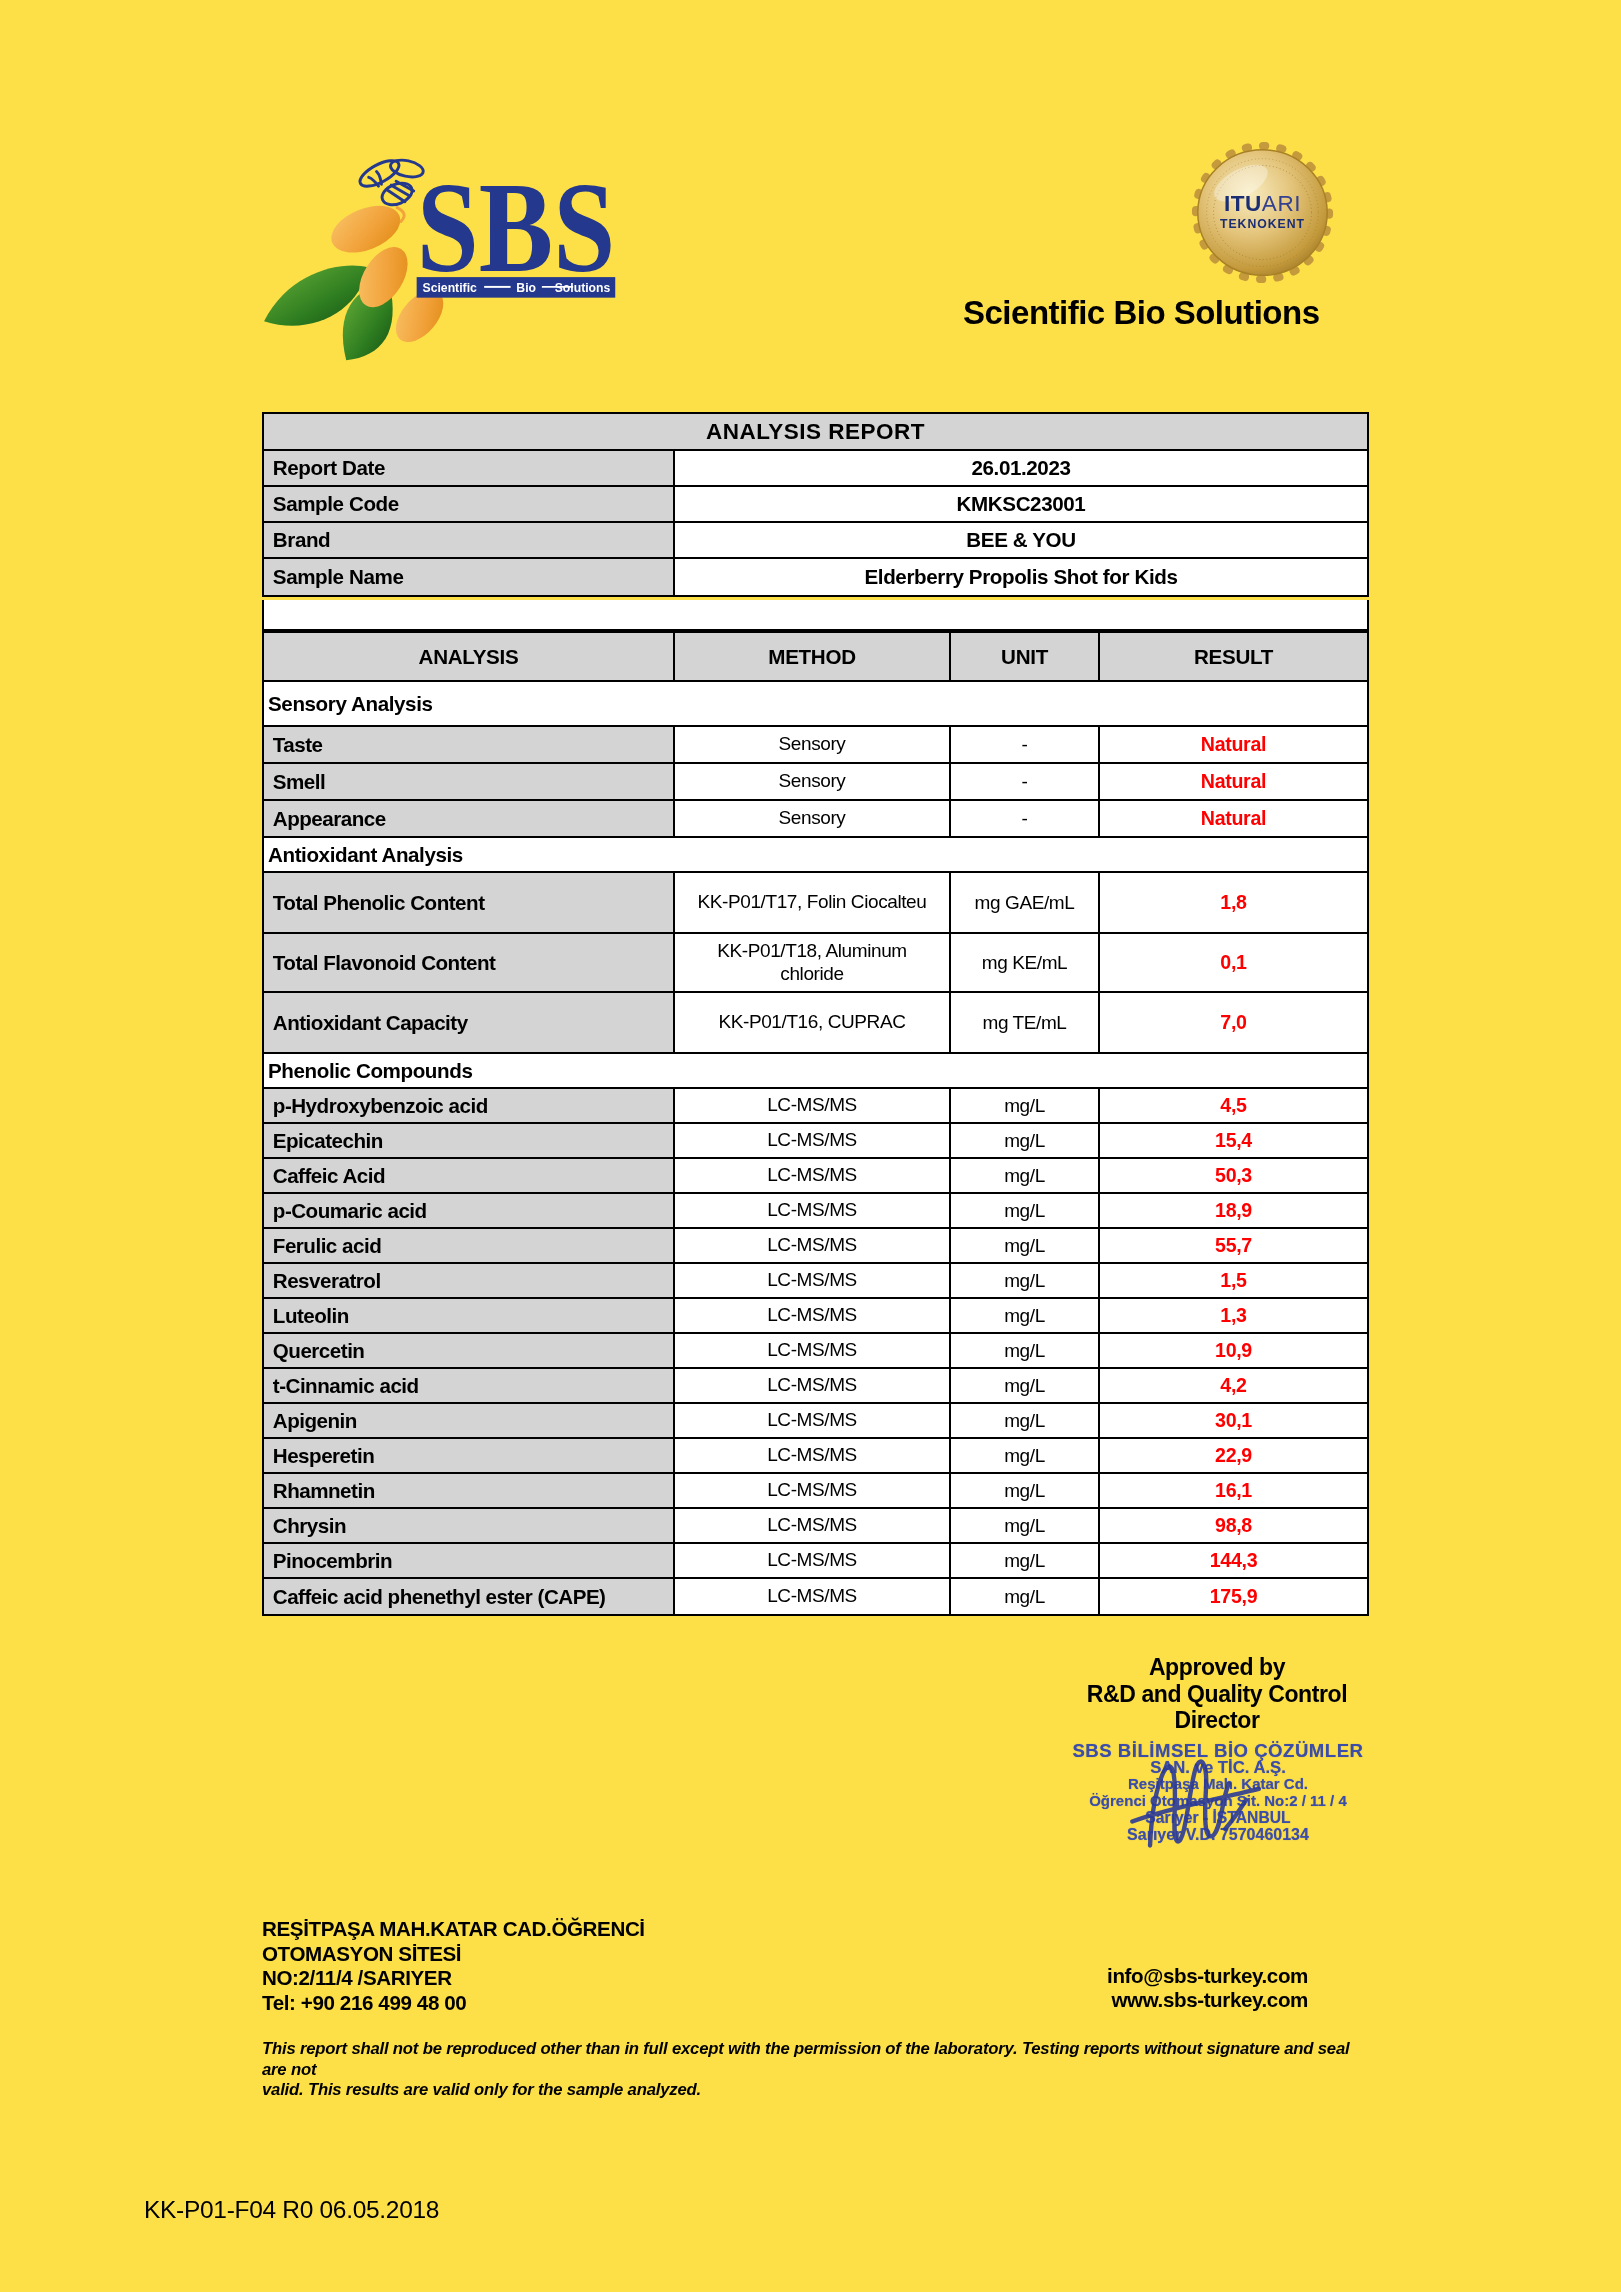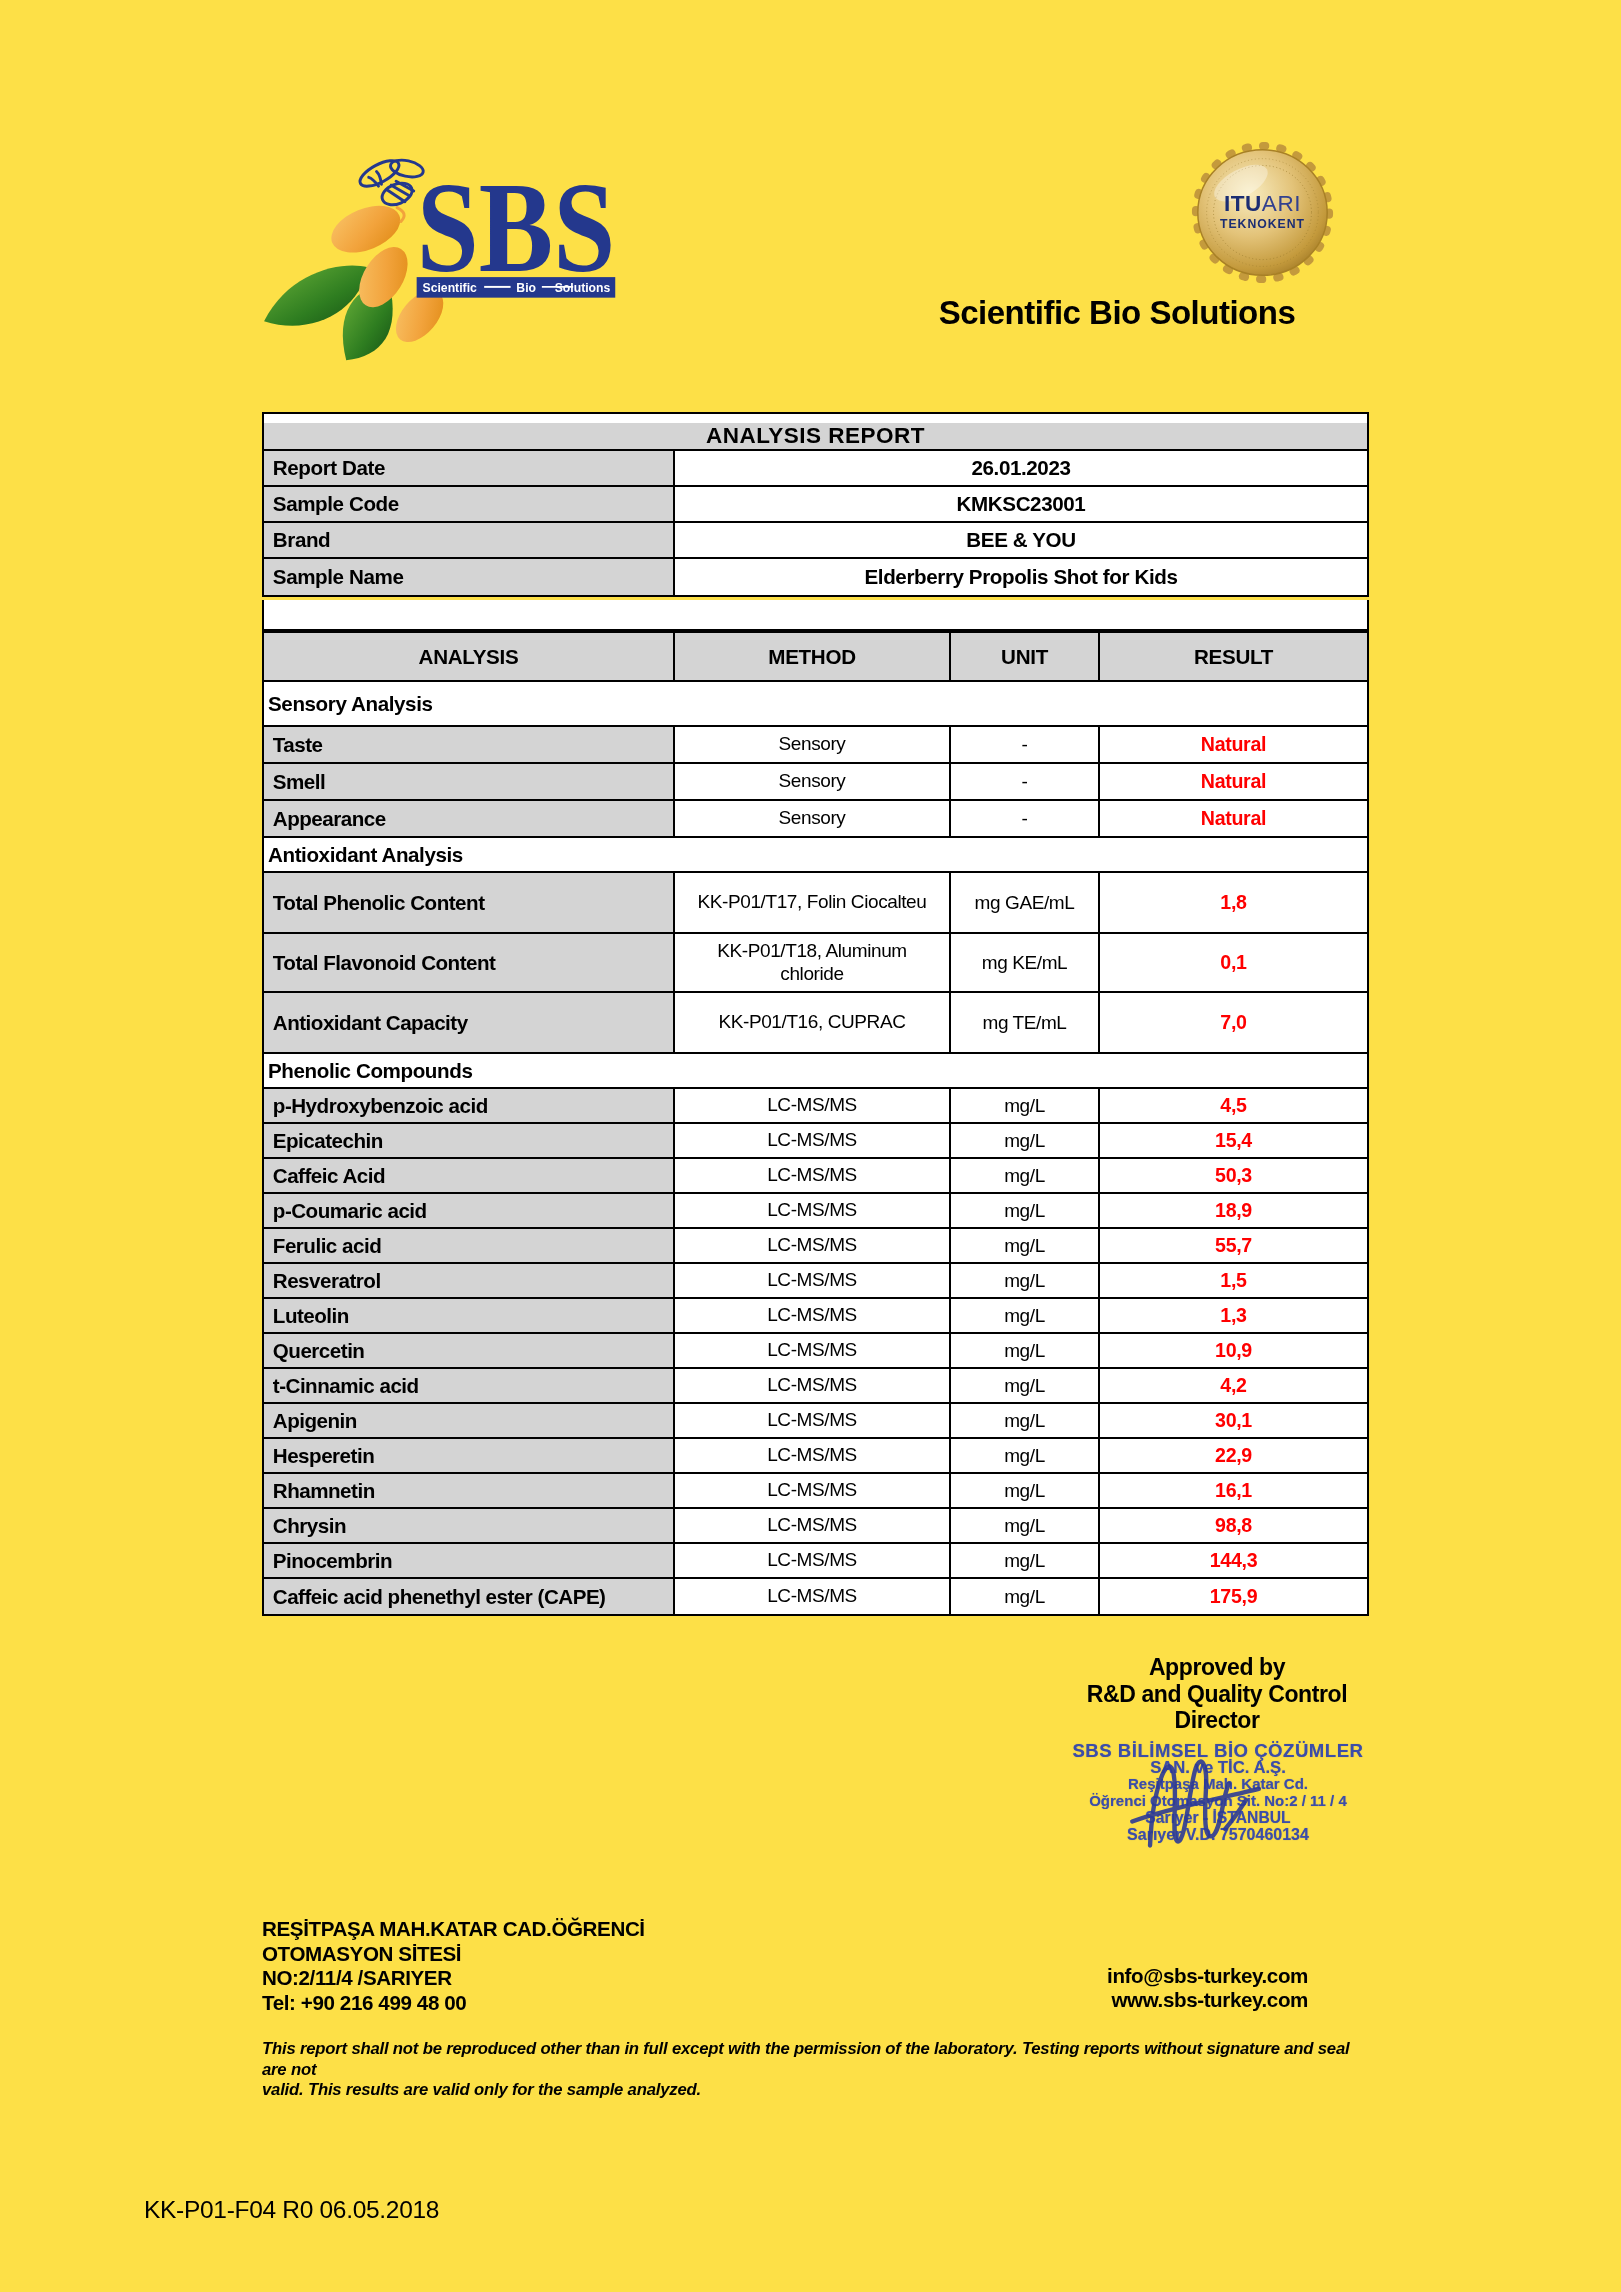--- a/index.html
+++ b/index.html
@@ -2,35 +2,35 @@
 <html><head>
 <meta charset="utf-8">
 <style>
   html,body{margin:0;padding:0;background:#fff;}
   .page{position:relative;width:1621px;height:2293px;background:#fde047;overflow:hidden;
         font-family:"Liberation Sans",sans-serif;color:#000;}
 
   
   .logo-svg{position:absolute;left:250px;top:147px;}
   .seal-svg{position:absolute;left:1176px;top:140px;}
-  .company-heading{position:absolute;left:916px;top:294px;width:402px;text-align:center;
+  .company-heading{position:absolute;left:963px;top:294px;width:402px;text-align:left;
         font-size:33px;font-weight:bold;letter-spacing:-0.5px;}
 
   
   .tbl{position:absolute;left:262px;width:1107px;border:2.9px solid #000;box-sizing:border-box;background:#fff;}
   .info-tbl{top:412px;}
   .spacer-row{position:absolute;left:262px;top:600px;width:1107px;height:31px;box-sizing:border-box;
         border-left:2.9px solid #000;border-right:2.9px solid #000;border-bottom:2px solid #000;background:#fff;}
   .main-tbl{top:631px;}
 
   .trow{display:flex;border-bottom:2px solid #000;box-sizing:border-box;background:#fff;}
   .trow:last-child{border-bottom:none;}
   .cell{display:flex;align-items:center;box-sizing:border-box;border-right:2px solid #000;}
   .cell:last-child{border-right:none;}
-  .title-row{height:37px;align-items:flex-end;}
+  .title-row{height:37px;}
   .title-cell{flex:1;justify-content:center;font-size:22.5px;font-weight:bold;letter-spacing:0.5px;background:#d4d4d4;}
   .info-row{height:36px;}
   .info-label{flex:0 0 411px;padding-left:8.8px;font-size:20.6px;font-weight:bold;letter-spacing:-0.4px;background:#d4d4d4;}
   .info-value{flex:1;justify-content:center;font-size:20.6px;font-weight:bold;letter-spacing:-0.4px;}
 
   .head-row{height:49px;}
   .th{justify-content:center;font-size:20.6px;font-weight:bold;background:#d4d4d4;letter-spacing:-0.3px;}
   .col-a{flex:0 0 411px;}
   .col-m{flex:0 0 276px;}
   .col-u{flex:0 0 149px;}

